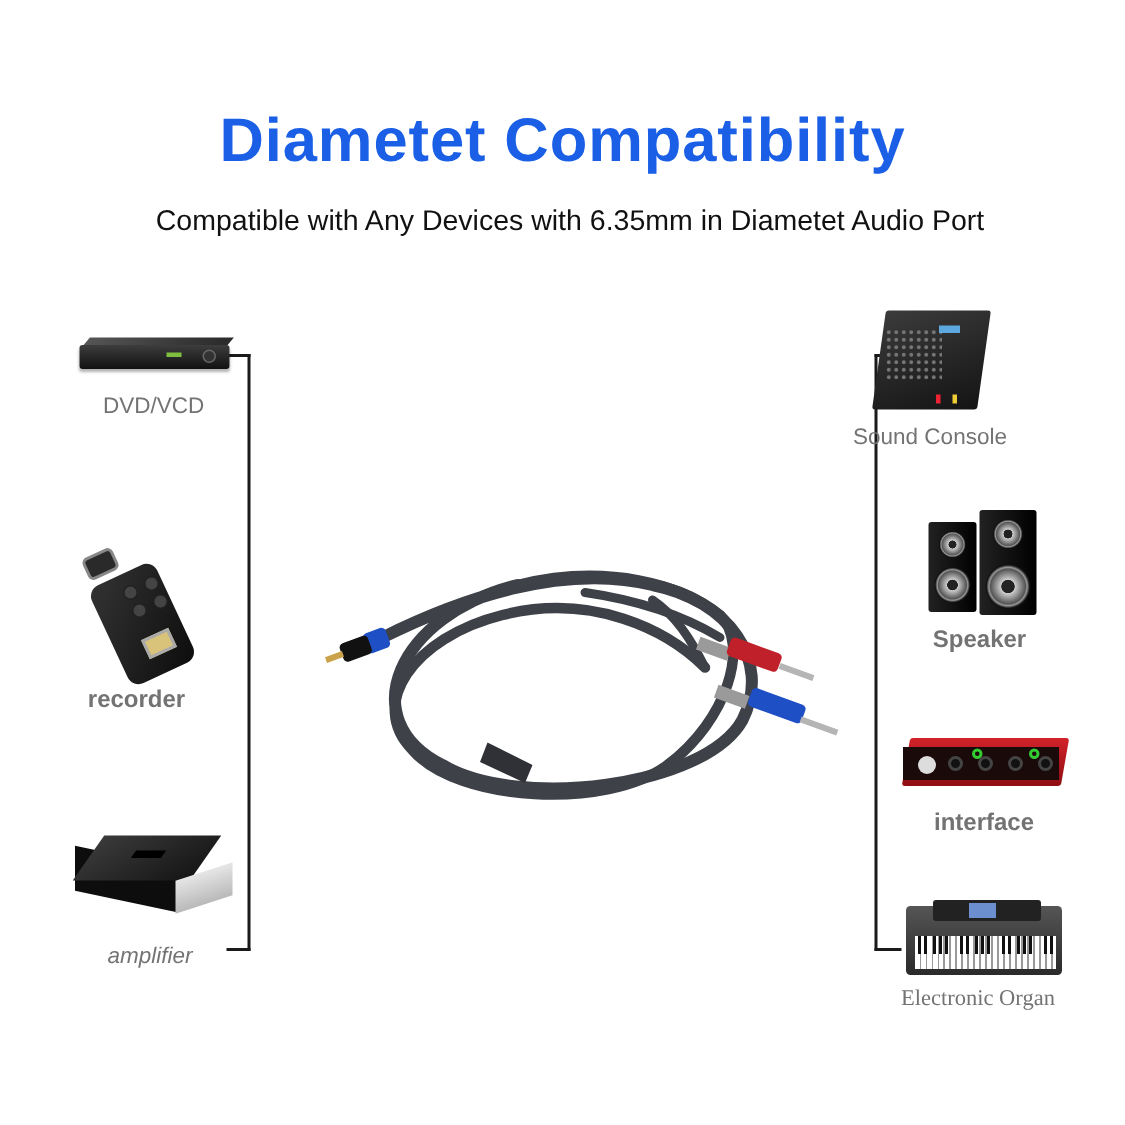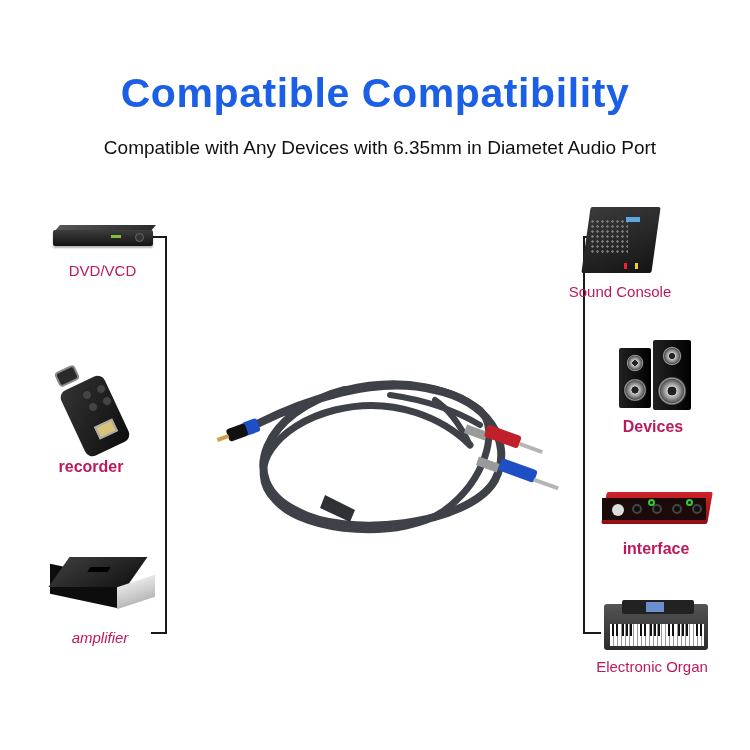--- a/index.html
+++ b/index.html
@@ -14,21 +14,21 @@
     .subtitle {
       position: absolute; left: 0; top: 137px; width: 760px; text-align: center;
       font-size: 19px; color: #111;
     }
 
     .bracket { position: absolute; border-color: #1a1a1a; border-style: solid; }
     .bracket.left  { left: 151px; top: 236px; width: 16px; height: 398px; border-width: 2px 2px 2px 0; }
     .bracket.right { left: 583px; top: 236px; width: 18px; height: 398px; border-width: 2px 0 2px 2px; }
 
     .device { position: absolute; text-align: center; }
-    .device .label { display: block; font-size: 15px; color: #be185d; white-space: nowrap; }
+    .device .label { display: block; font-size: 15px; color: #737373; white-space: nowrap; }
     .device .label.bold { font-weight: bold; font-size: 16px; }
     .device .pic { position: relative; margin: 0 auto; }
 
     
     .dvd { left: 40px; top: 222px; width: 125px; }
     .dvd .pic { width: 108px; height: 30px; }
     .dvd-body { position:absolute; left:4px; top:8px; width:100px; height:16px; background:linear-gradient(#3d3d3d,#111); border-radius:2px; box-shadow:0 2px 2px rgba(0,0,0,0.3); }
     .dvd-top { position:absolute; left:8px; top:3px; width:96px; height:7px; background:linear-gradient(90deg,#555,#2a2a2a); transform:skewX(-40deg); }
     .dvd-disp { position:absolute; left:62px; top:13px; width:10px; height:3px; background:#7fbf3f; }
     .dvd-knob { position:absolute; left:86px; top:11px; width:9px; height:9px; border-radius:50%; background:#333; border:1px solid #666; }
@@ -82,29 +82,29 @@
     .iface .label { margin-top: 8px; text-align: center; }
 
     
     .organ { left: 582px; top: 600px; width: 140px; }
     .organ .pic { width: 112px; height: 52px; }
     .org-body { position:absolute; left:8px; top:4px; width:104px; height:46px; background:linear-gradient(#555,#2a2a2a); border-radius:3px; }
     .org-panel { position:absolute; left:26px; top:0px; width:72px; height:14px; background:#222; border-radius:2px; }
     .org-screen { position:absolute; left:50px; top:2px; width:18px; height:10px; background:#6c8fcf; }
     .org-keys { position:absolute; left:14px; top:24px; width:94px; height:22px; background:repeating-linear-gradient(90deg,#fff 0 3px,#999 3px 4px); }
     .org-black { position:absolute; left:14px; top:24px; width:94px; height:12px; background:repeating-linear-gradient(90deg,transparent 0 2px,#111 2px 4px,transparent 4px 6px,#111 6px 8px,transparent 8px 12px,#111 12px 14px,transparent 14px 16px,#111 16px 18px,transparent 18px 20px,#111 20px 22px,transparent 22px 28px); }
-    .organ .label { margin-top: 6px; font-size: 15px; }
+    .organ .label { margin-top: 6px; font-size: 15px; font-family: Liberation Serif, serif; }
 
     
     .cable { position: absolute; left: 215px; top: 370px; width: 355px; height: 180px; }
   </style>
 </head>
 <body>
 
-<div class="title">Compatible Compatibility</div>
+<div class="title">Diametet Compatibility</div>
 <div class="subtitle">Compatible with Any Devices with 6.35mm in Diametet Audio Port</div>
 
 <div class="bracket left"></div>
 <div class="bracket right"></div>
 
 <div class="device dvd">
   <div class="pic">
     <div class="dvd-top"></div>
     <div class="dvd-body"></div>
     <div class="dvd-disp"></div>
@@ -174,21 +174,21 @@
 
 <div class="device speaker">
   <div class="pic">
     <div class="spk spk1"></div>
     <div class="spk spk2"></div>
     <div class="cone" style="left:13px;top:16px;width:18px;height:18px;"></div>
     <div class="cone" style="left:10px;top:40px;width:24px;height:24px;"></div>
     <div class="cone" style="left:49px;top:8px;width:20px;height:20px;"></div>
     <div class="cone" style="left:44px;top:38px;width:30px;height:30px;"></div>
   </div>
-  <span class="label bold">Devices</span>
+  <span class="label bold">Speaker</span>
 </div>
 
 <div class="device iface">
   <div class="pic">
     <div class="if-body"></div>
     <div class="if-face"></div>
     <div class="if-knob"></div>
     <div class="if-jack" style="left:32px;"></div>
     <div class="if-jack" style="left:52px;"></div>
     <div class="if-jack" style="left:72px;"></div>

